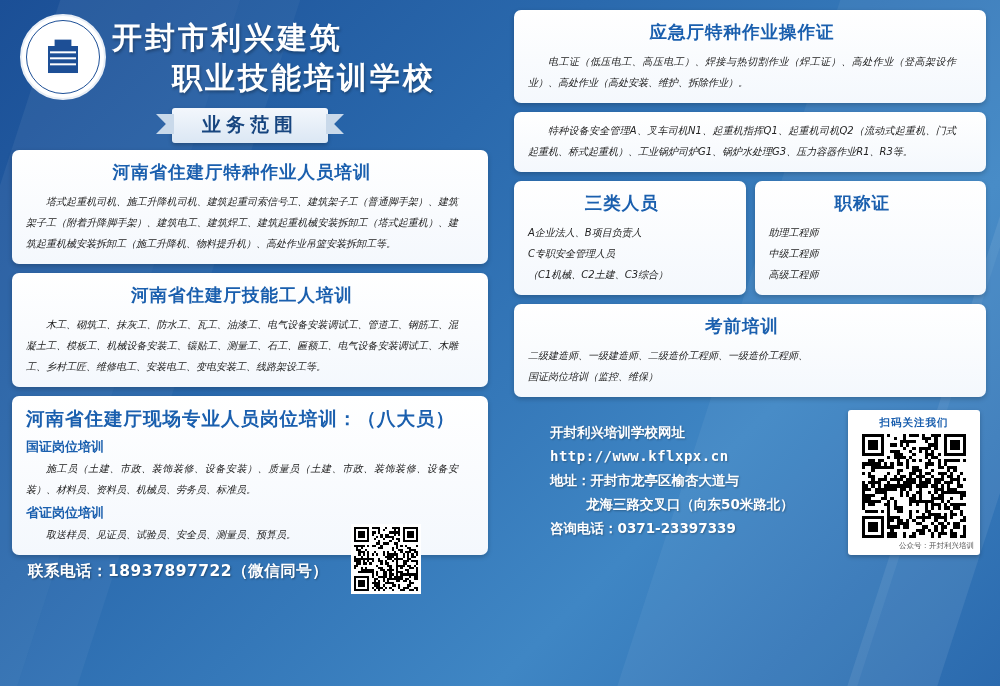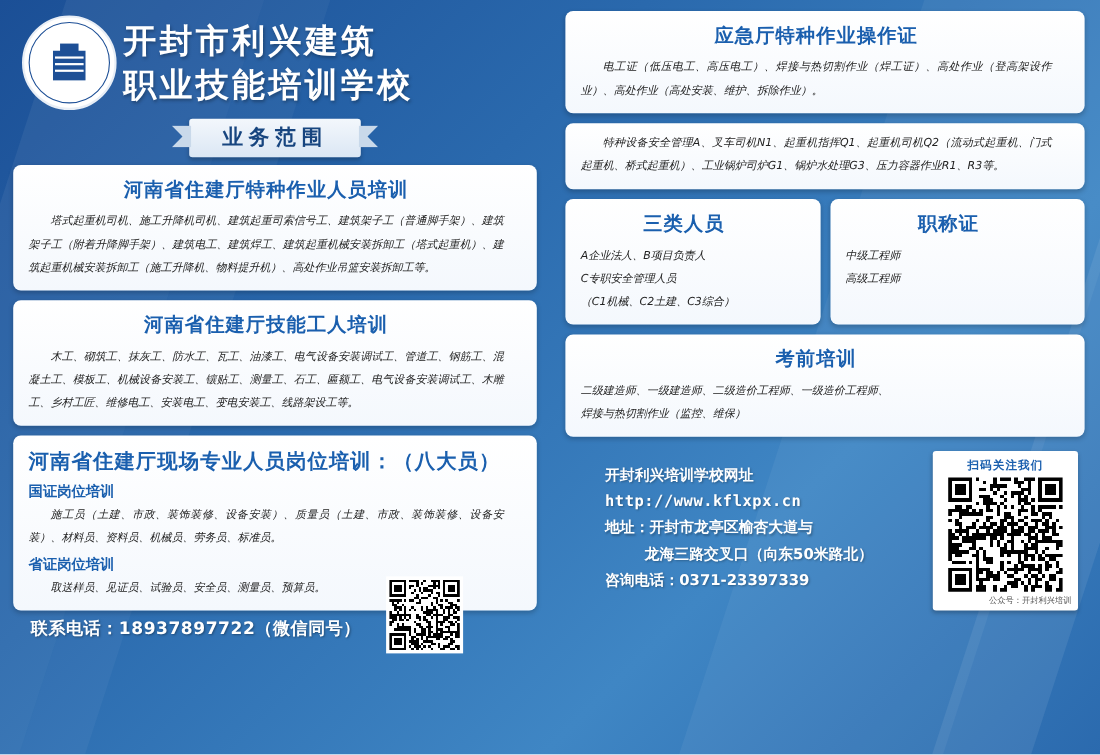--- a/index.html
+++ b/index.html
@@ -92,21 +92,21 @@
   }
   .school-name .ln {
     color: #ffffff;
     font-weight: bold;
     font-size: 30px;
     letter-spacing: 3px;
     line-height: 40px;
     text-shadow: 1px 2px 3px rgba(0,0,0,0.30);
   }
   .school-name .ln2 {
-    text-align: left;
+    text-align: center;
     padding-right: 8px;
   }
 
   
   .ribbon-wrap {
     position: relative;
     height: 34px;
     margin: 2px 0 8px 0;
     text-align: center;
   }
@@ -737,29 +737,30 @@
 
     <div class="row-2">
       <div class="card tint">
         <div class="card-title">三类人员</div>
         <div class="card-body center">A企业法人、B项目负责人</div>
         <div class="card-body center">C专职安全管理人员</div>
         <div class="card-body center">（C1机械、C2土建、C3综合）</div>
       </div>
       <div class="card tint">
         <div class="card-title">职称证</div>
+        <div class="card-body center">助理工程师</div>
         <div class="card-body center">中级工程师</div>
         <div class="card-body center">高级工程师</div>
       </div>
     </div>
 
     <div class="card tint">
       <div class="card-title">考前培训</div>
       <div class="card-body center">二级建造师、一级建造师、二级造价工程师、一级造价工程师、</div>
-      <div class="card-body center">焊接与热切割作业（监控、维保）</div>
+      <div class="card-body center">国证岗位培训（监控、维保）</div>
     </div>
 
     <div class="right-footer">
       <div class="web-info">
         <div>开封利兴培训学校网址</div>
         <div class="url">http://www.kflxpx.cn</div>
         <div>地址：开封市龙亭区榆杏大道与</div>
         <div class="indent">龙海三路交叉口（向东50米路北）</div>
         <div>咨询电话：0371-23397339</div>
       </div>

